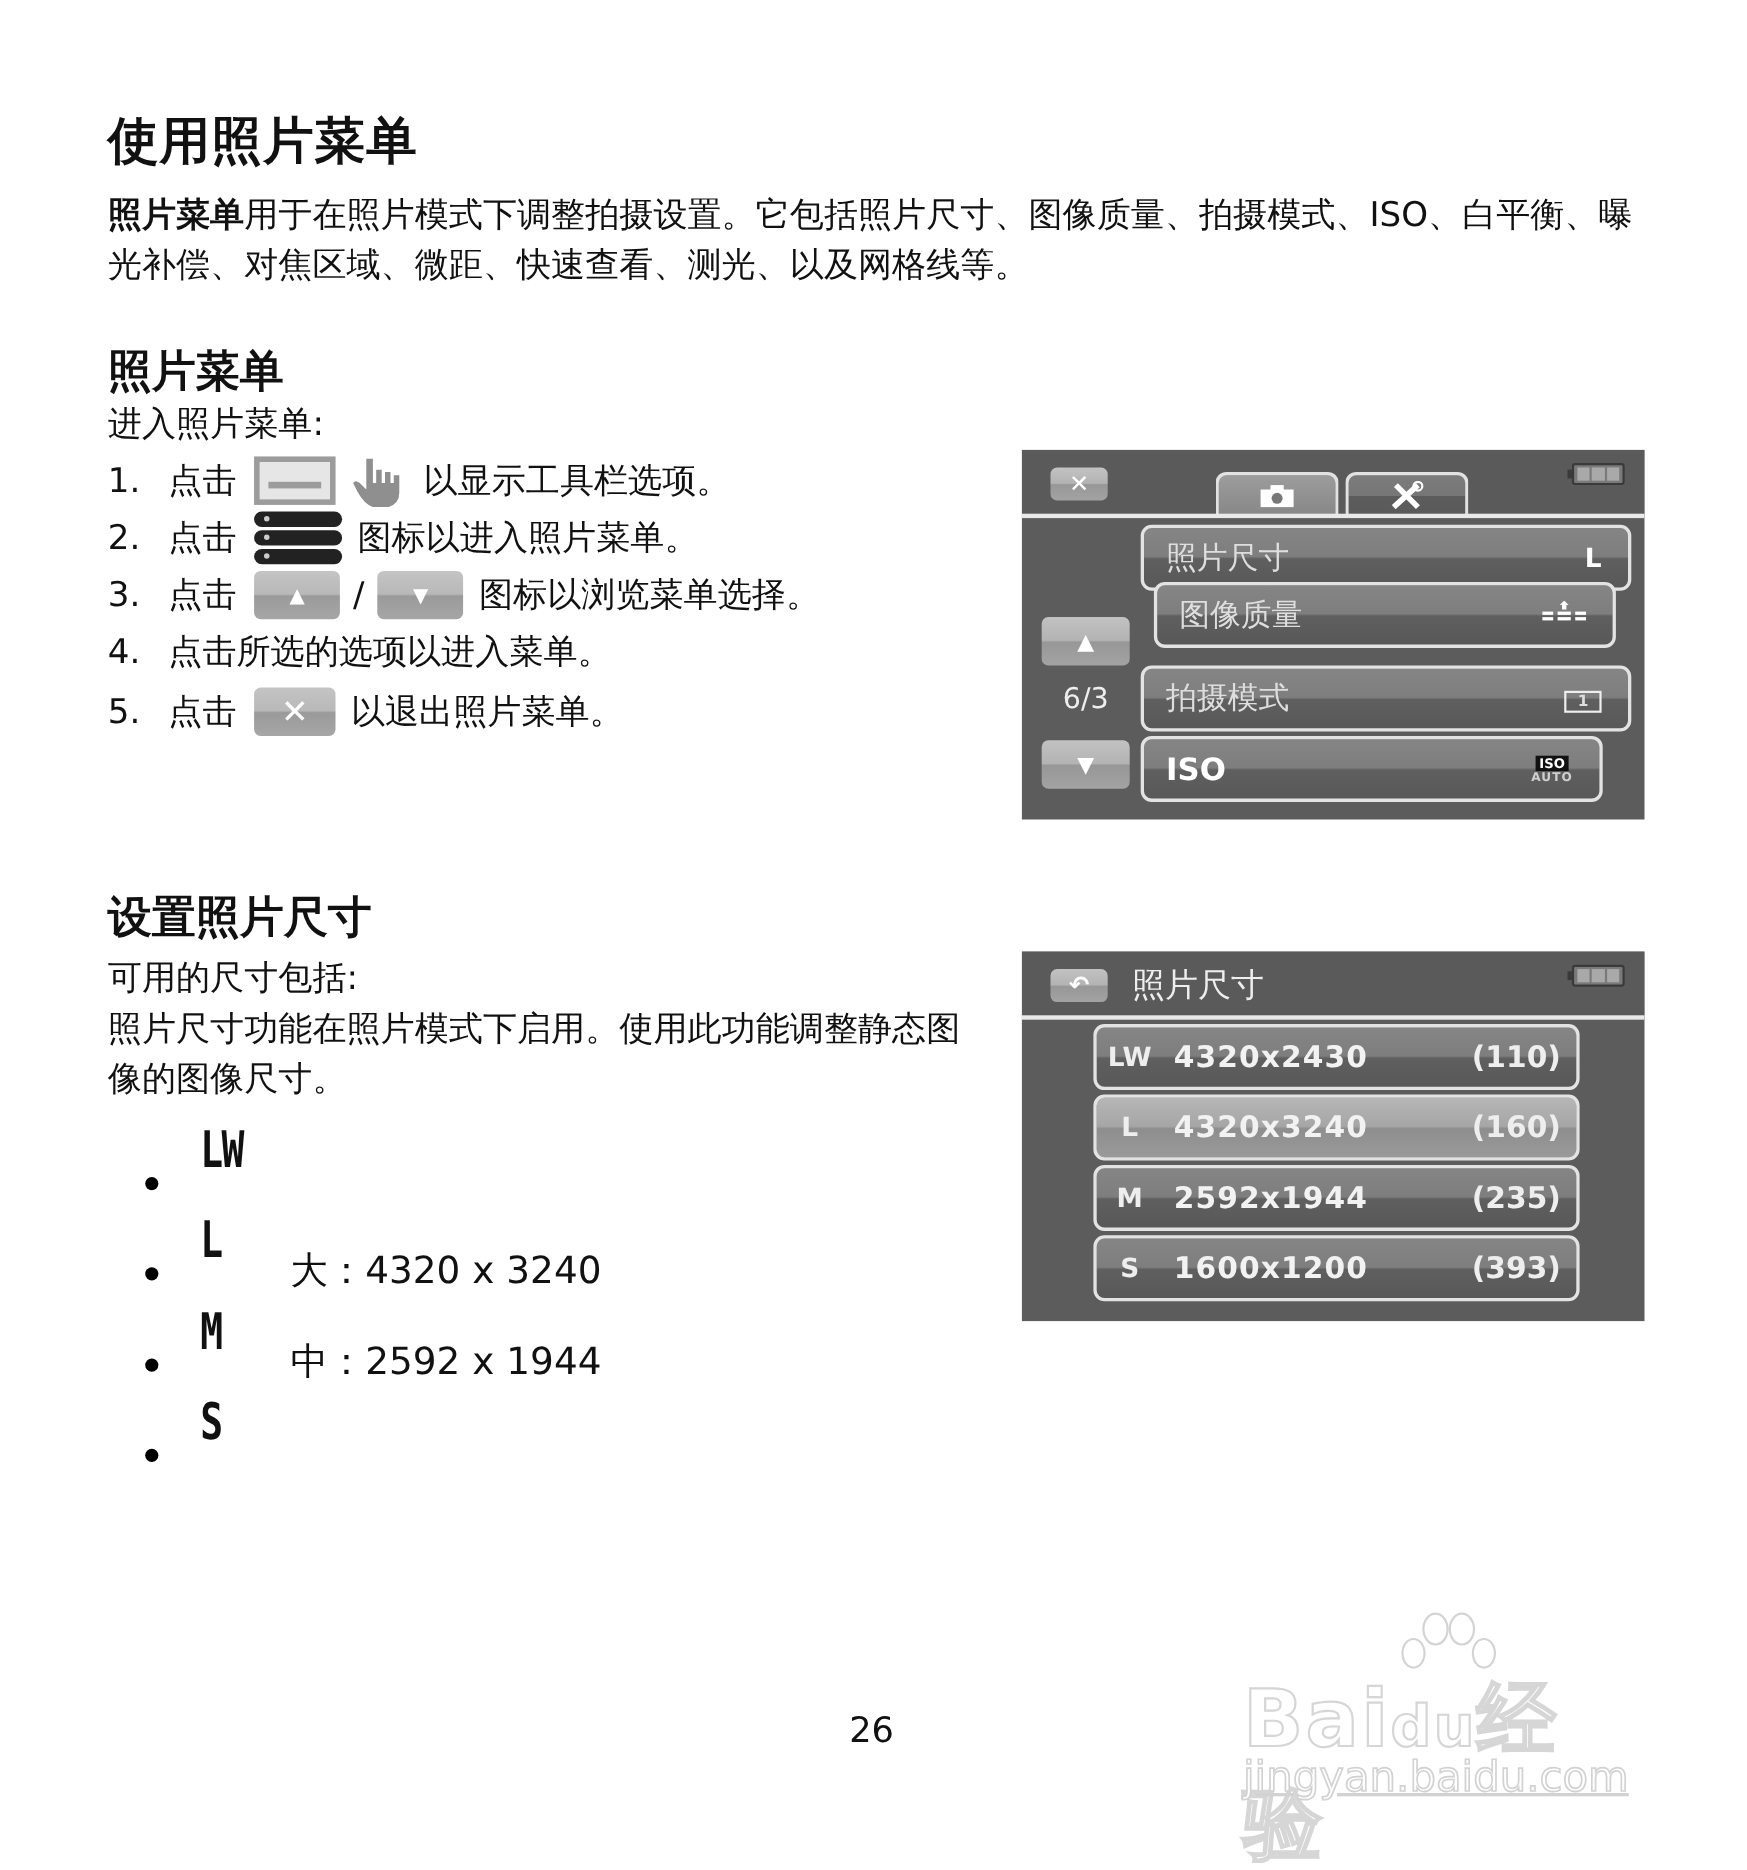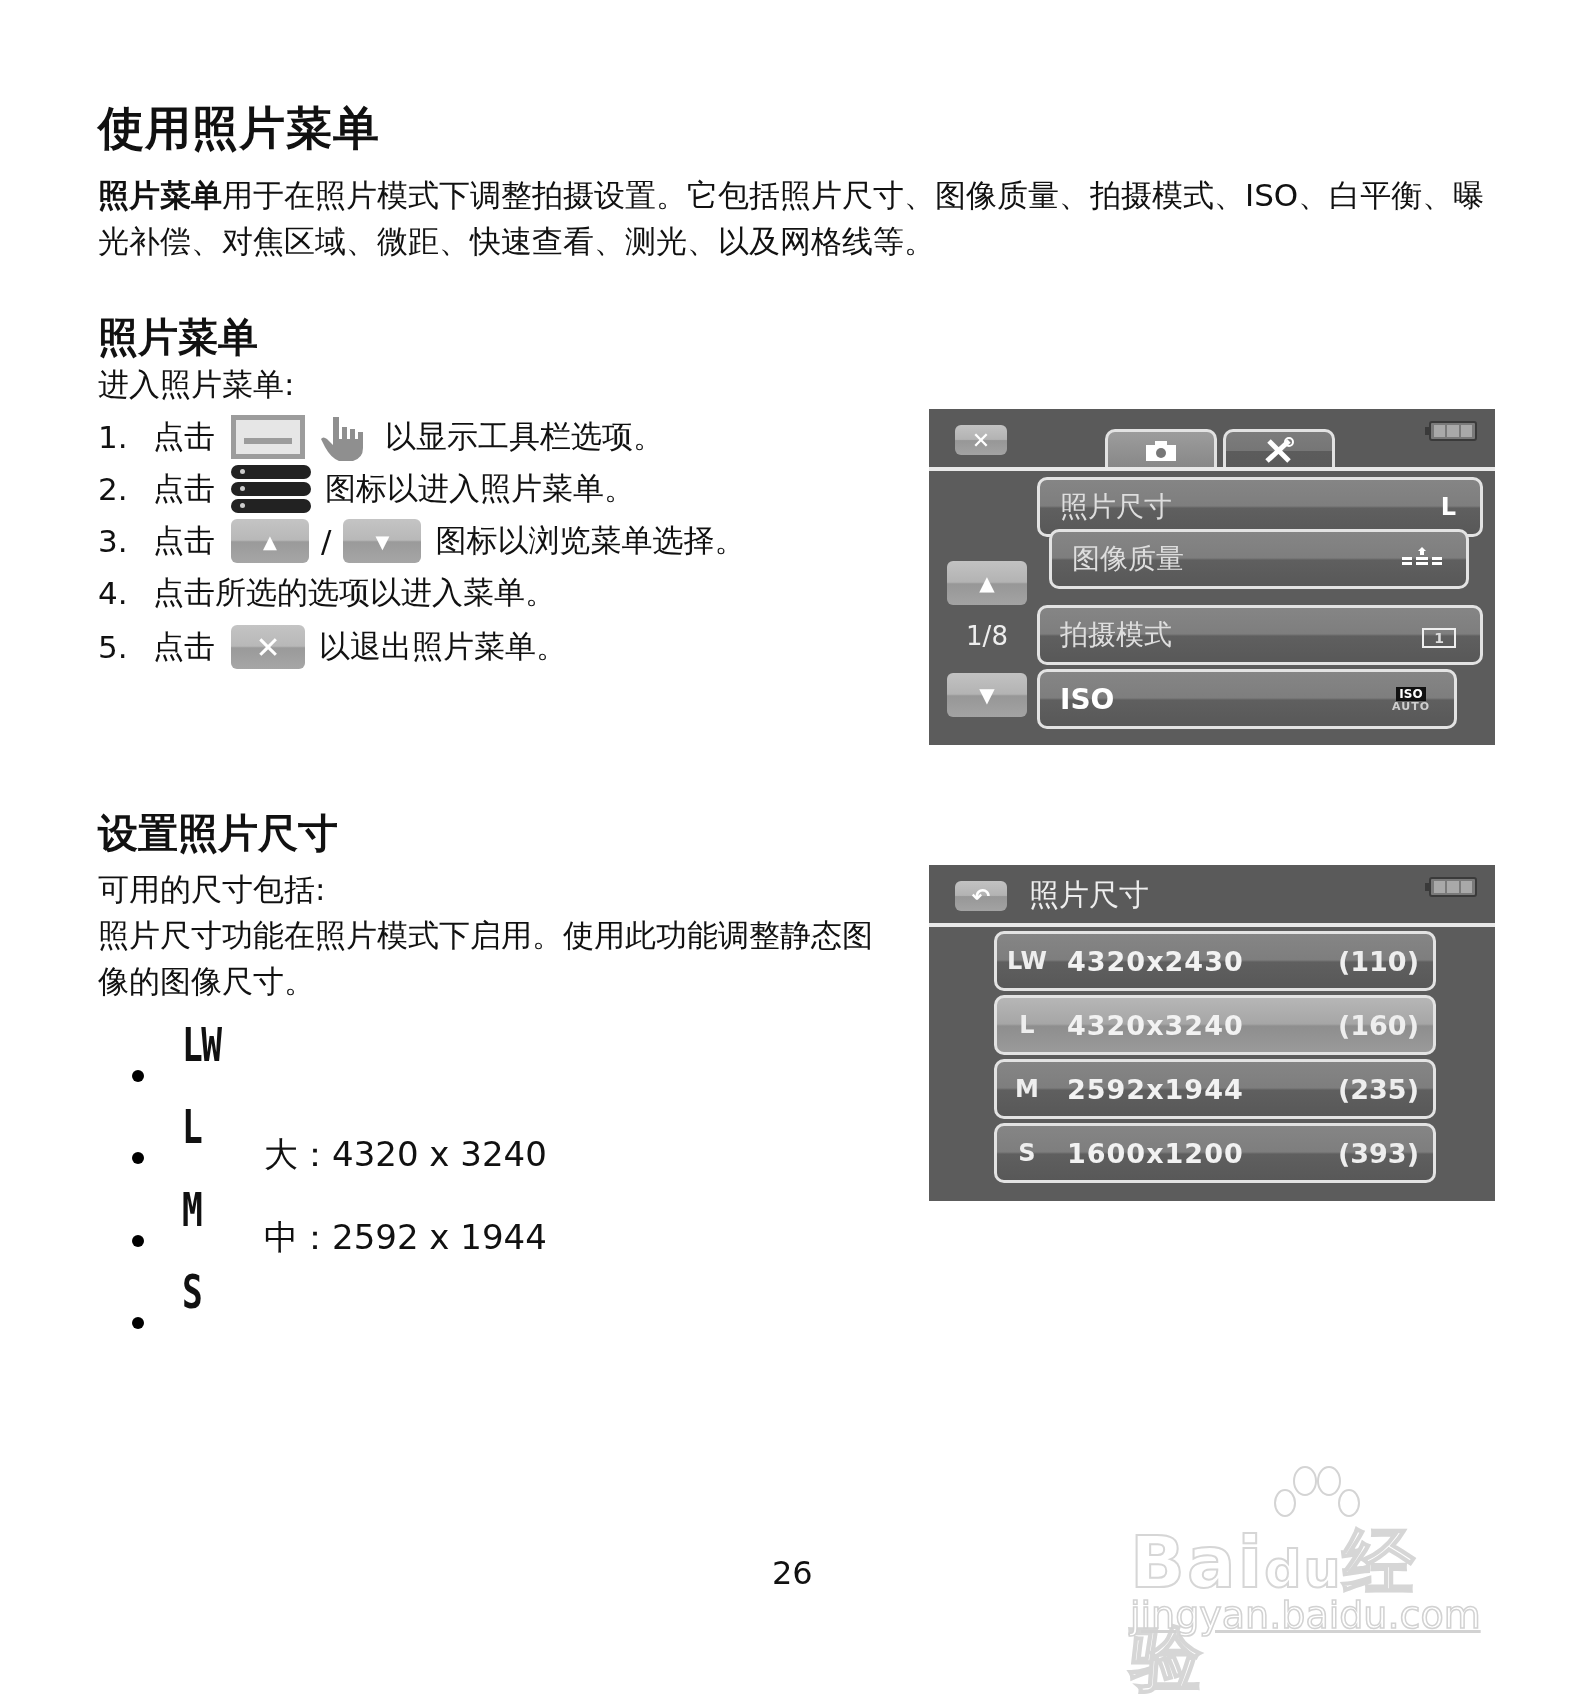--- a/index.html
+++ b/index.html
@@ -150,21 +150,21 @@
     </svg>
   </div>
   <div class="battery">
       <span></span>
       <span></span>
       <span></span>
     </div>
   <div class="divider"></div>
 
   <div class="scr-btn" style="left:18px; top:152px; width:80px; height:44px; font-size:20px;">▲</div>
-  <div class="pager" style="top:212px;">1/8</div>
+  <div class="pager" style="top:212px;">6/3</div>
   <div class="scr-btn" style="left:18px; top:264px; width:80px; height:44px; font-size:20px;">▼</div>
 
   <div class="mrow" style="left:108px; top:68px; width:446px; height:60px;">
     <span class="lbl">照片尺寸</span>
     <span class="val" style="font-size:24px;">L</span>
   </div>
   <div class="mrow" style="left:108px; top:120px; width:420px; height:60px;margin-left:12px;">
     <span class="lbl">图像质量</span>
     <span class="val">
       <svg class="qual-icon" viewBox="0 0 40 20">

